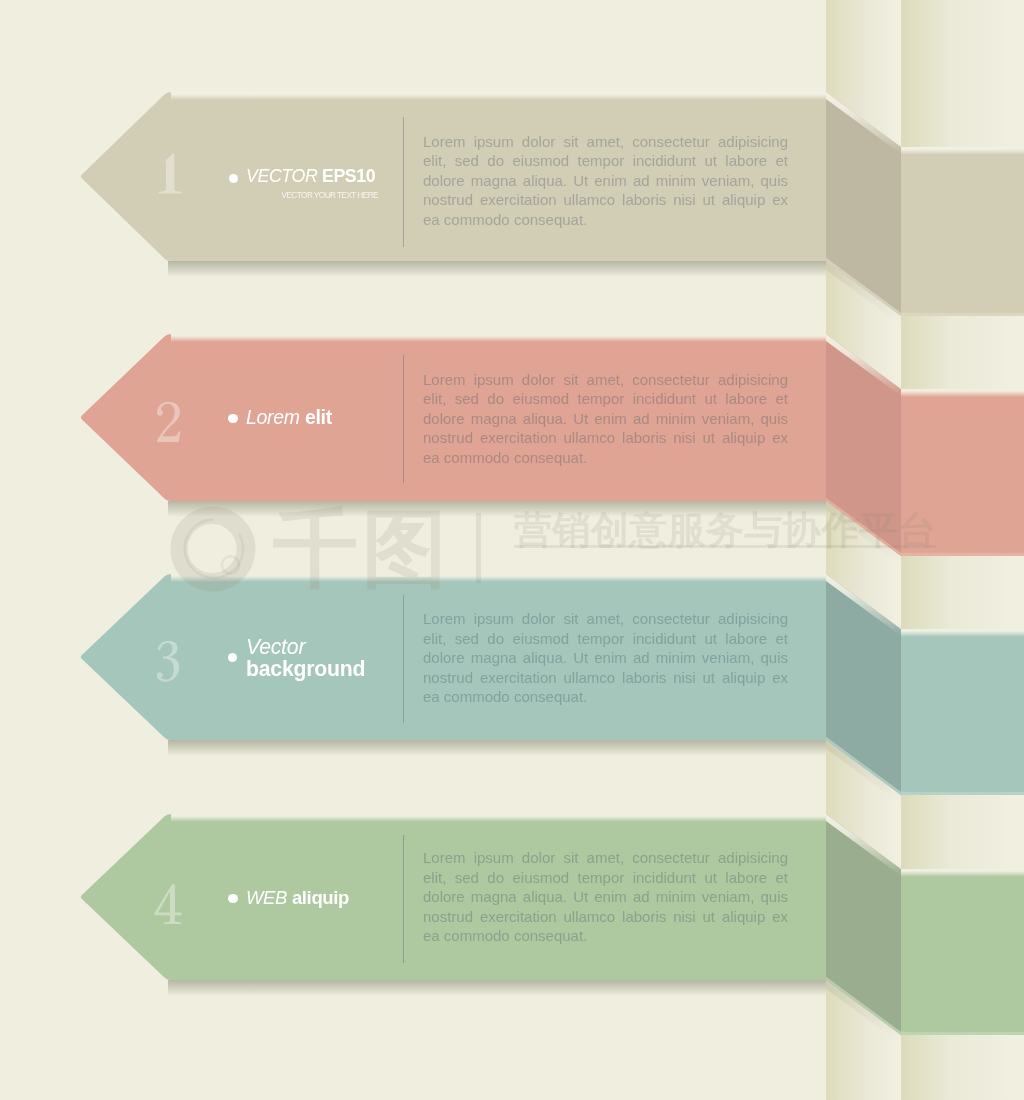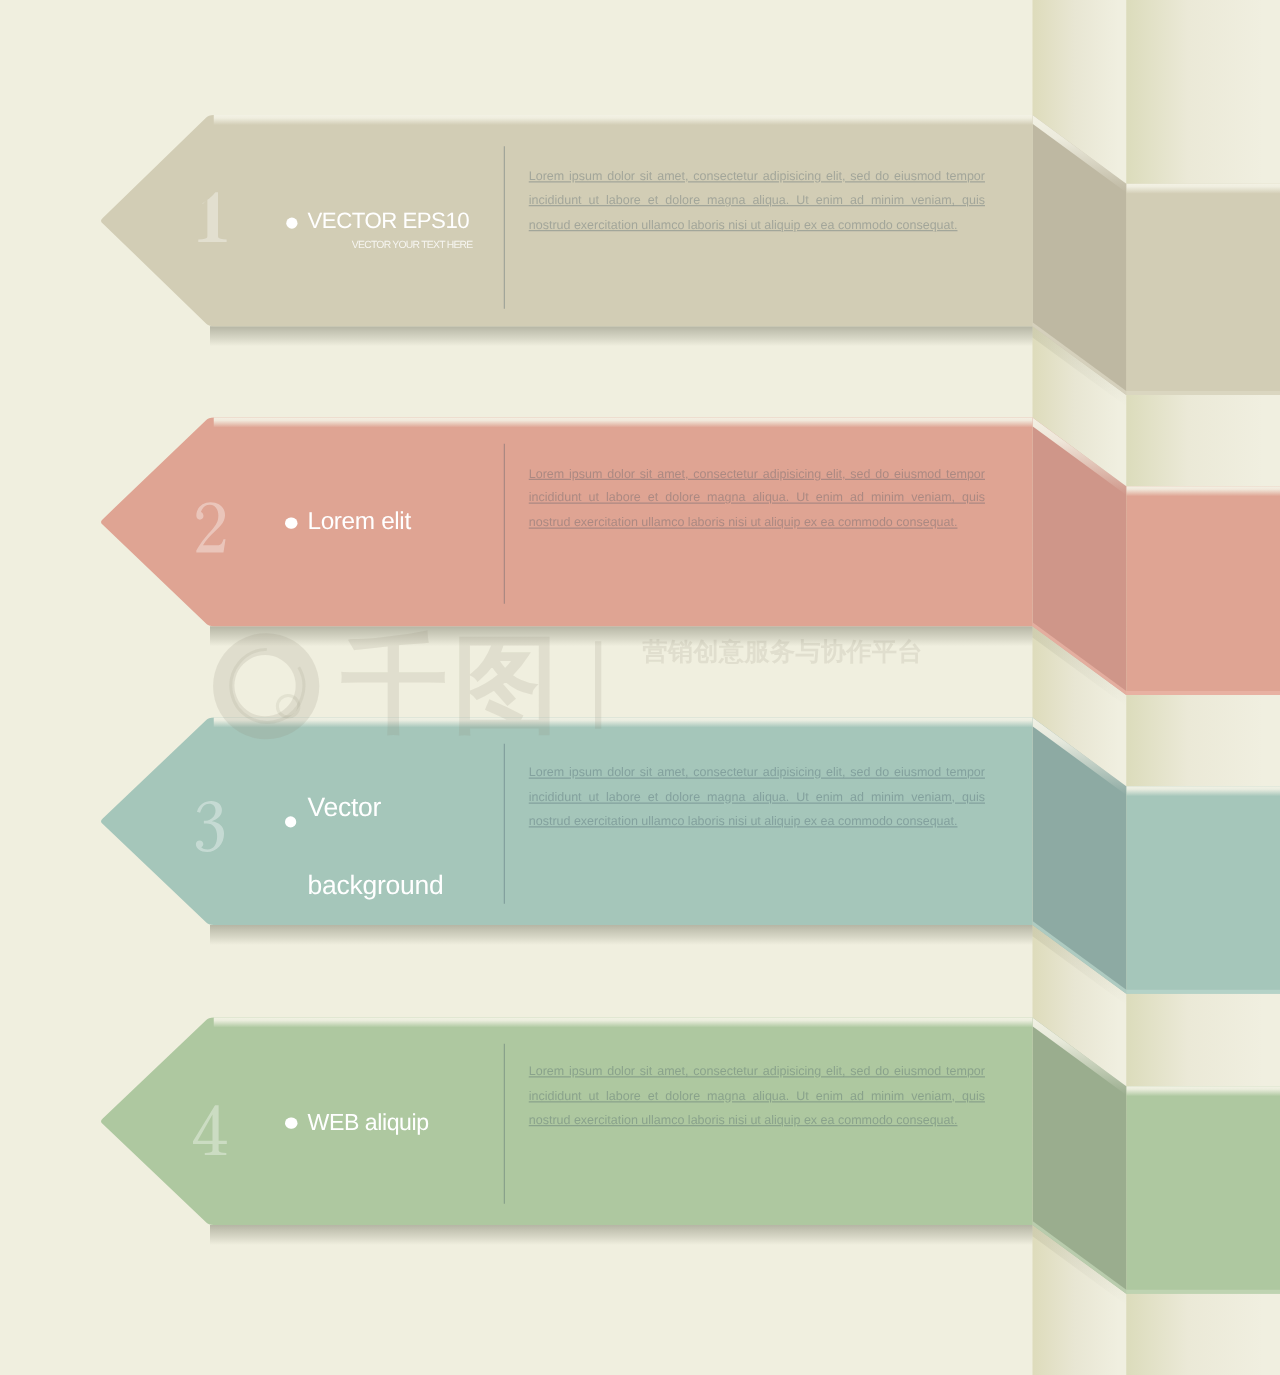--- a/index.html
+++ b/index.html
@@ -12,27 +12,26 @@
   .strip-a{left:826px;width:75px;
     background:linear-gradient(to right,#dedcbc 1.5%,#e8e6d3 45%,#f0efe0 92%,#f0efe0 100%);}
   .strip-b{left:901px;width:123px;
     background:linear-gradient(to right,#dcdcbc 1%,#ebe9d7 40%,#f0efe0 89%,#f0efe0 100%);}
   svg.layer{position:absolute;left:0;top:0;width:1024px;height:1100px;}
   .band{position:absolute;left:0;top:0;width:1024px;height:1100px;}
 
   .body-par{
      position:absolute;
      color:rgba(53,75,94,.30);
-     font-size:10px;line-height:19.5px;text-align:justify;
+     font-size:15px;line-height:19.5px;text-align:justify;
      font-family:"Liberation Sans",sans-serif;
-     text-decoration:underline;
   }
   .kicker{position:absolute;left:246px;color:#fff;white-space:nowrap;line-height:25px;}
-  .kicker .lt{font-weight:400;}
-  .kicker .bd{font-weight:400;margin-top:40px;}
+  .kicker .lt{font-weight:400;font-style:italic;}
+  .kicker .bd{font-weight:700;}
   .kicker.stacked{line-height:22px;}
   .sub{position:absolute;color:rgba(255,255,255,.80);
        white-space:nowrap;font-size:8.3px;letter-spacing:-0.6px;text-align:right;}
   .bullet{position:absolute;border-radius:50%;background:#fff;
           width:9.4px;height:9.4px;}
   .divider{position:absolute;left:402.6px;width:1.3px;background:rgba(53,75,94,.30);}
   .body-par{left:423px;width:365px;}
 
   
   .b1{left:228.7px;top:173.5px}
@@ -55,21 +54,21 @@
   .p1{top:131.5px}
   .p2{top:369.5px}
   .p3{top:609px}
   .p4{top:848px}
 
   
   #wm{position:absolute;left:0;top:0;width:1024px;height:964px;pointer-events:none;border-radius:26px;}
   #wm div{position:absolute;color:rgba(140,139,118,.16);
           font-family:"DejaVu Sans",sans-serif;white-space:nowrap;line-height:1;}
   .wm-brand{left:273px;top:506px;font-size:85px;letter-spacing:4px;font-weight:700;}
-  .wm-l1{left:514px;top:511px;font-size:20px;letter-spacing:0.4px;font-weight:700;}
+  .wm-l1{left:514px;top:511px;font-size:38px;letter-spacing:0.4px;font-weight:700;text-decoration:underline;}
   .wm-l2{left:514px;top:561px;font-size:30.5px;letter-spacing:0.4px;font-weight:700;}
 </style>
 </head>
 <body>
 
 <div id="stage">
   <div class="bg-strip strip-a"></div>
   <div class="bg-strip strip-b"></div>
   <div id="band-shapes">
       <svg class="layer" viewBox="0 0 1024 1100">

